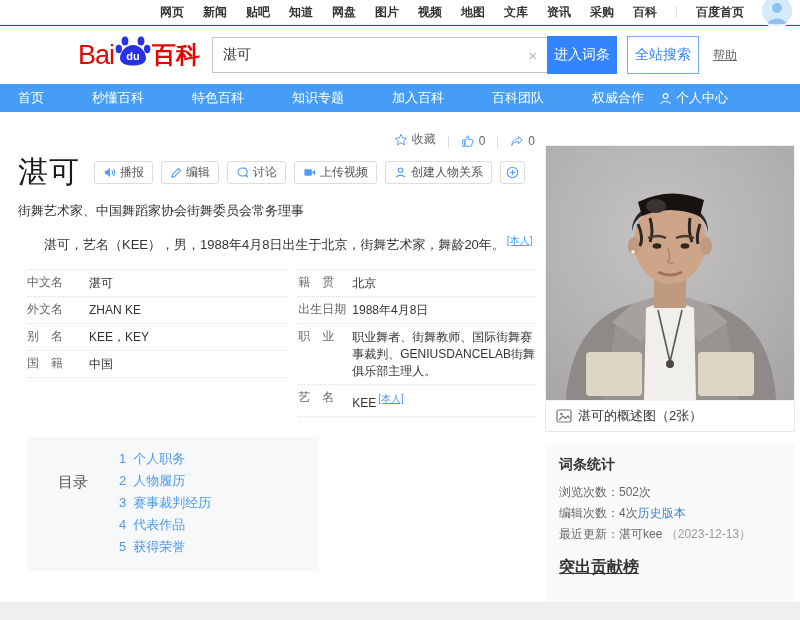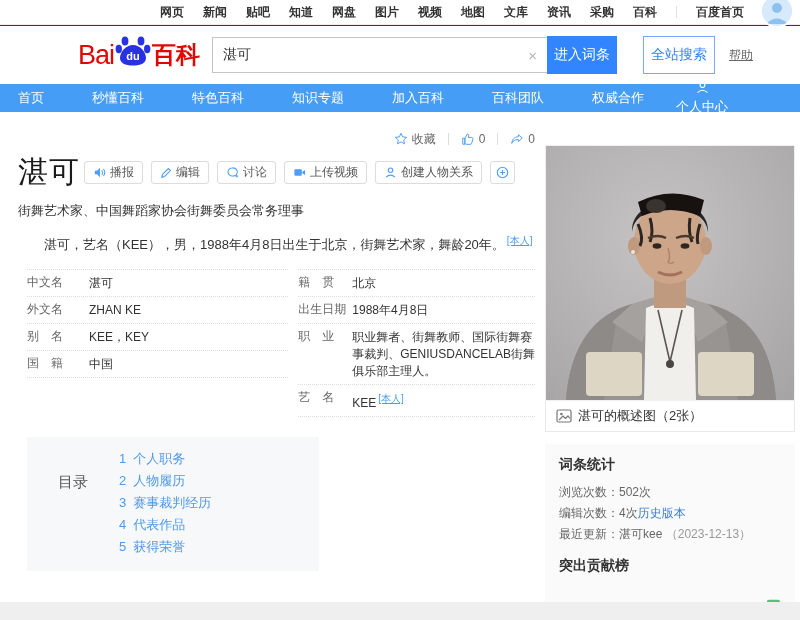--- a/index.html
+++ b/index.html
@@ -1,55 +1,55 @@
 <!DOCTYPE html>
 <html><head>
 <meta charset="utf-8">
 <style>
   * { margin:0; padding:0; box-sizing:border-box; }
   html,body { width:800px; height:620px; font-family:"Liberation Sans","DejaVu Sans",sans-serif; background:#fff; }
-  .page { position:relative; width:800px; height:620px; overflow:hidden; background:#4c1d95; }
+  .page { position:relative; width:800px; height:620px; overflow:hidden; background:#0369a1; }
 
   
   .topbar { position:absolute; top:0; left:0; width:800px; height:25px; border-bottom:1px solid #eeeeee; display:flex; align-items:center; justify-content:flex-end; padding-right:56px; gap:19px; background:#fff; z-index:6; }
   .topbar a { font-size:12px; color:#333; text-decoration:none; font-weight:bold; cursor:pointer; }
   .topbar .tdiv { width:1px; height:12px; background:#e0e0e0; }
   .avatar { position:absolute; right:6px; top:-6px; width:34px; height:34px; border-radius:50%; background:#d6eafc; overflow:hidden; border:2px solid #fff; }
 
   
   .header { position:absolute; top:26px; left:0; width:800px; height:58px; display:flex; align-items:center; background:#fff; }
   .logo { display:flex; align-items:center; margin-left:78px; cursor:pointer; }
   .logo-bai { font-size:27px; font-weight:normal; color:#e10602; letter-spacing:-1px; }
   .logo-paw { margin:0 1px 6px 1px; position:relative; }
   .logo-suffix { font-size:24px; font-weight:bold; color:#e10602; }
   .searchwrap { display:flex; align-items:center; margin-left:12px; }
   .searchbox { width:335px; height:36px; border:1px solid #c4c4c4; border-right:none; display:flex; align-items:center; padding:0 8px 0 10px; }
   .searchbox input { flex:1; border:none; outline:none; font-size:14px; color:#333; font-family:inherit; }
   .clear-x { font-size:15px; color:#b5b5b5; cursor:pointer; padding:0 2px; }
   .btn-enter { width:70px; height:38px; background:#3385ff; color:#fff; font-size:14px; border:none; cursor:pointer; font-family:inherit; }
-  .btn-site { width:72px; height:38px; background:#fff; color:#3385ff; font-size:14px; border:1px solid #77aaff; margin-left:26px; cursor:pointer; font-family:Liberation Mono, monospace; }
+  .btn-site { width:72px; height:38px; background:#fff; color:#3385ff; font-size:14px; border:1px solid #77aaff; margin-left:10px; cursor:pointer; font-family:Liberation Mono, monospace; }
   .help { margin-left:14px; font-size:12px; color:#666; text-decoration:underline; cursor:pointer; }
 
   
   .bluenav { position:absolute; top:84px; left:0; width:800px; height:28px; background:#459df5; display:flex; align-items:center; color:#fff; font-size:13px; }
   .bluenav .navitem { margin-left:0; padding:0 24px; cursor:pointer; white-space:nowrap; }
   .bluenav .navitem:first-child { padding-left:18px; }
-  .usercenter { position:absolute; right:72px; display:flex; align-items:center; gap:4px; cursor:pointer;flex-direction:column; }
+  .usercenter { position:absolute; right:72px; display:flex; align-items:center; gap:4px; cursor:pointer; }
 
   
   .content { position:absolute; top:112px; left:0; width:800px; height:490px; background:#fff; overflow:hidden; }
   .main { position:absolute; left:18px; top:18px; width:517px; }
 
-  .social { display:flex; justify-content:flex-end; align-items:center; gap:12px; font-size:12px; color:#666; height:18px; }
+  .social { display:flex; justify-content:flex-end; align-items:flex-end; gap:12px; font-size:12px; color:#666; height:18px; }
   .social .sdiv { width:1px; height:12px; background:#dcdcdc; }
   .social .sbtn { display:flex; align-items:center; gap:4px; cursor:pointer; }
 
   .title-row { display:flex; align-items:center; margin-top:4px; }
   .entry-title { font-size:30px; color:#1a1a1a; font-weight:500; letter-spacing:1px; }
-  .tools { display:flex; align-items:center; gap:8px; margin-left:4px; }
+  .tools { display:flex; align-items:center; gap:8px; margin-left:14px; }
   .toolbtn { display:flex; align-items:center; gap:4px; height:23px; padding:0 8px; border:1px solid #dcdcdc; border-radius:3px; font-size:12px; color:#555; background:#fff; cursor:pointer; white-space:nowrap; }
 
   .subtitle { margin-top:9px; font-size:13px; color:#333; }
   .intro { margin-top:10px; font-size:13px; color:#333; line-height:21px; text-indent:2em; }
   .ref { color:#4f9cee; font-size:10px; vertical-align:super; margin-left:2px; cursor:pointer;text-decoration:underline; }
 
   .infobox { display:flex; margin-top:14px; margin-left:9px; }
   .infocol { border-top:1px dotted #dedede; }
   .infocol.l { width:266px; margin-right:10px; }
   .infocol.r { width:241px; }
@@ -69,21 +69,21 @@
   
   .sidebar { position:absolute; left:545px; top:33px; width:250px; }
   .photocard { border:1px solid #f0f0f0; cursor:pointer; }
   .photocard svg { display:block; }
   .photocap { height:31px; border:1px solid #e8e8e8; border-top:none; display:flex; align-items:center; gap:6px; padding-left:10px; font-size:13px; color:#333; background:#fff; cursor:pointer; }
 
   .statsbox { margin-top:12px; background:#fafafa; padding:12px 14px 12px 14px; }
   .statstitle { font-size:14px; font-weight:bold; color:#333; margin-bottom:8px; }
   .statline { font-size:12px; color:#666; line-height:21px; }
   .statline .dim { color:#999; }
-  .contribtitle { font-size:14px; font-weight:bold; color:#333; margin-top:12px; margin-bottom:24px; }
+  .contribtitle { font-size:16px; font-weight:bold; color:#333; margin-top:12px; margin-bottom:24px;text-decoration:underline; }
   .contribrow { display:flex; align-items:center; font-size:12px; color:#9a9a9a; }
   .contribrow .mail { cursor:pointer; }
   .badge-right { margin-left:auto; }
 
   .footer-strip { position:absolute; left:0; top:602px; width:800px; height:18px; background:#efeff0; z-index:5; }
 
   svg { flex-shrink:0; }
 </style>
 </head>
 <body>

